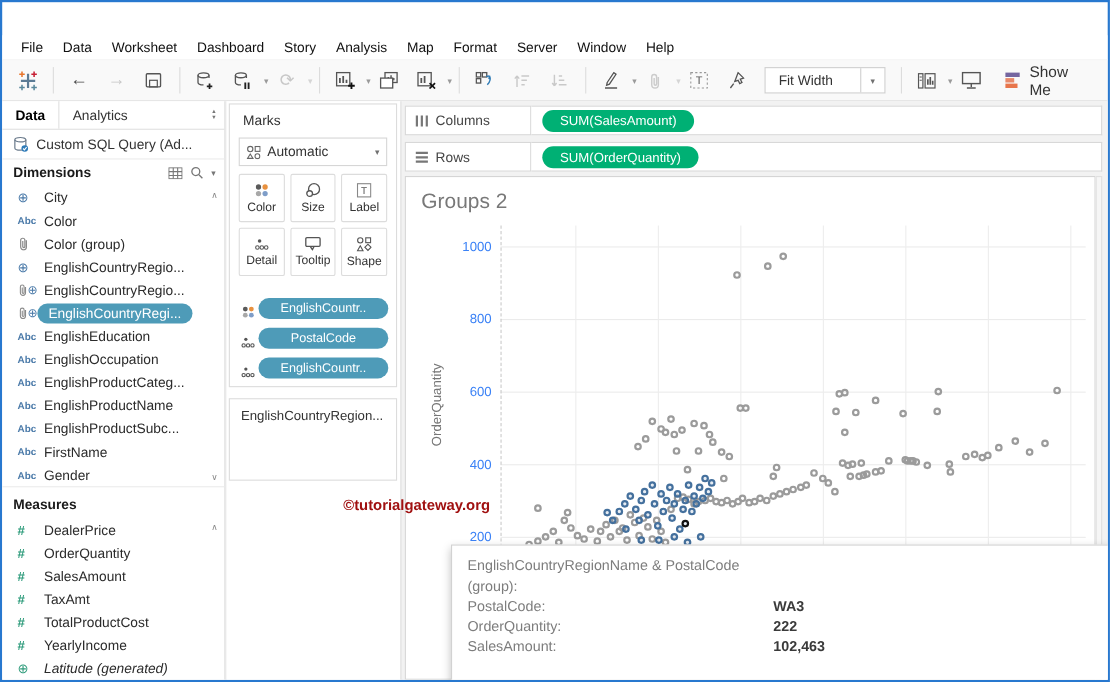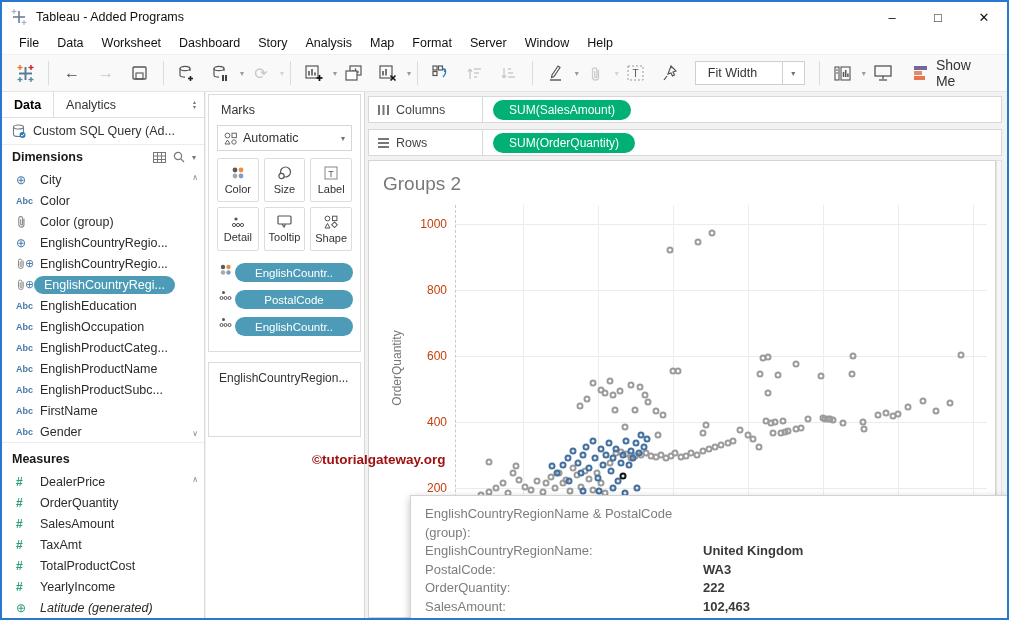--- a/index.html
+++ b/index.html
@@ -61,21 +61,21 @@
   .marks-pane { position:absolute; left:204px; top:0; width:159px; bottom:0; background:#fff; border-right:1px solid #d9d9d9; }
   .marks-card { position:absolute; left:2px; right:3px; top:2px; height:258px; background:#fff; border:1px solid #dcdcdc; }
   .marks-title { font-size:12.5px; color:#333; padding:8px 0 0 12px; }
   .auto-dd { margin:8px 8px 0 8px; height:24px; border:1px solid #d6d6d6; display:flex; align-items:center; padding:12px 6px; }
   .auto-label { font-size:12.5px; color:#333; margin-left:6px; }
   .auto-caret { margin-left:auto; font-size:8px; color:#707070; }
   .marks-grid { display:grid; grid-template-columns:repeat(3,1fr); gap:5px; margin:7px 8px 0 8px; }
   .mark-btn { height:44px; border:1px solid #dcdcdc; border-radius:2px; display:flex; flex-direction:column; align-items:center; justify-content:center; background:#fff; }
   .mark-btn-label { font-size:11px; color:#333; margin-top:3px; }
   .pill-rows { margin:12px 6px 0 6px; }
-  .pill-row { display:flex; align-items:flex-start; height:27px; }
+  .pill-row { display:flex; align-items:flex-end; height:27px; }
   .pill-row .pill-icon { width:20px; flex:none; display:flex; justify-content:center; }
   .pill { background:#4e9bb8; color:#fff; font-size:11.5px; border-radius:10px; height:19px; display:flex; align-items:center; justify-content:center; padding:0 10px; min-width:118px; white-space:nowrap; }
   .legend-card { position:absolute; left:2px; right:3px; top:270px; height:75px; background:#fff; border:1px solid #dcdcdc; padding:8px 10px; }
   .legend-title { font-size:12px; color:#333; white-space:nowrap; }
   .legend-item { display:flex; align-items:center; margin-top:7px; }
   .legend-swatch { width:13px; height:13px; margin-right:7px; flex:none; }
   .legend-label { font-size:12.5px; color:#333; white-space:nowrap; }
 
   
   .sheet { position:absolute; left:364px; top:0; right:0; bottom:0; background:#f2f2f2; }
@@ -84,61 +84,41 @@
   .shelf-label-text { font-size:12.5px; color:#454545; margin-left:6px; }
   .shelf-pill-box { flex:1; background:#fff; border:1px solid #d8d8d8; border-left:none; display:flex; align-items:center; padding-left:10px; }
   .green-pill { background:#00b074; color:#fff; font-size:12px; height:20px; border-radius:10px; display:flex; align-items:center; padding:0 16px; }
 
   .chart-card { position:absolute; left:2px; top:68px; right:11px; bottom:0; background:#fff; border:1px solid #d5d5d5; overflow:hidden; }
   .chart-scroll { position:absolute; top:68px; right:5px; width:6px; bottom:0; background:#f6f6f6; border:1px solid #e0e0e0; }
   .chart-title { position:absolute; left:14px; top:12px; font-size:19px; color:#787878; }
   .gridline-h { position:absolute; left:86px; right:8px; height:1px; background:#ebebeb; }
   .gridline-v { position:absolute; top:44px; bottom:0; width:1px; background:#ededed; }
   .zero-line { position:absolute; top:44px; bottom:0; width:0; border-left:1px dashed #c9c9c9; }
-  .ytick { position:absolute; width:44px; text-align:right; font-size:12px; color:#c2410c; transform:translateY(-50%); right:auto; left:34px; }
+  .ytick { position:absolute; width:44px; text-align:right; font-size:12px; color:#3b82f6; transform:translateY(-50%); right:auto; left:34px; }
   .yaxis-label { position:absolute; left:-27px; top:200px; width:110px; text-align:center; font-size:12px; color:#767676; transform:rotate(-90deg); transform-origin:center; }
   .pt { position:absolute; width:7px; height:7px; border:2px solid #9b9b9b; border-radius:50%; transform:translate(-50%,-50%); background:transparent; }
   .pt.blue { border-color:#44709d; background:rgba(78,121,167,0.14); }
   .pt.selected { border-color:#111; z-index:5; }
 
   .watermark { position:absolute; left:310px; top:450px; font-size:13.5px; font-weight:bold; color:#a01010; z-index:6; white-space:nowrap; }
 
   
   .vtooltip { position:absolute; left:408px; top:493px; width:600px; height:127px; background:#fff; border:1px solid #d2d2d2; box-shadow:0 3px 8px rgba(0,0,0,0.25); z-index:10; padding:9px 14px; }
   .vt-row { display:flex; line-height:18.5px; font-size:13px; }
   .vt-label { width:278px; flex:none; color:#7d7d7d; }
   .vt-value { width:305px; color:#3a3a3a; font-weight:bold; }
 
   svg { display:block; }
 </style>
 </head>
 <body>
 
 <div class="window">
 
-  <div class="titlebar">
-    <svg class="app-icon" viewBox="0 0 18 18">
-      <g stroke="#6b7c93" stroke-width="1.6">
-          <line x1="9" y1="3" x2="9" y2="15"></line>
-          <line x1="3" y1="9" x2="15" y2="9"></line>
-        </g>
-      <g stroke="#9fb0c0" stroke-width="1.1">
-          <line x1="4" y1="1" x2="4" y2="6"></line>
-          <line x1="1.5" y1="3.5" x2="6.5" y2="3.5"></line>
-          <line x1="14" y1="12" x2="14" y2="17"></line>
-          <line x1="11.5" y1="14.5" x2="16.5" y2="14.5"></line>
-        </g>
-    </svg>
-    <span class="title-text">Tableau - Added Programs</span>
-    <div class="win-controls">
-      <div class="win-btn">–</div>
-      <div class="win-btn">□</div>
-      <div class="win-btn">✕</div>
-    </div>
-  </div>
 
   <div class="menubar" id="menubar">
       <span class="menu-item">File</span>
       <span class="menu-item">Data</span>
       <span class="menu-item">Worksheet</span>
       <span class="menu-item">Dashboard</span>
       <span class="menu-item">Story</span>
       <span class="menu-item">Analysis</span>
       <span class="menu-item">Map</span>
       <span class="menu-item">Format</span>
@@ -841,24 +821,20 @@
 
   </div>
 
   <div class="watermark">©tutorialgateway.org</div>
 
   <div class="vtooltip" id="vtooltip">
       <div class="vt-row">
         <span class="vt-label">EnglishCountryRegionName &amp; PostalCode (group):</span>
       </div>
       <div class="vt-row">
-        <span class="vt-label">EnglishCountryRegionName:</span>
-        <span class="vt-value">United Kingdom</span>
-      </div>
-      <div class="vt-row">
         <span class="vt-label">PostalCode:</span>
         <span class="vt-value">WA3</span>
       </div>
       <div class="vt-row">
         <span class="vt-label">OrderQuantity:</span>
         <span class="vt-value">222</span>
       </div>
       <div class="vt-row">
         <span class="vt-label">SalesAmount:</span>
         <span class="vt-value">102,463</span>

